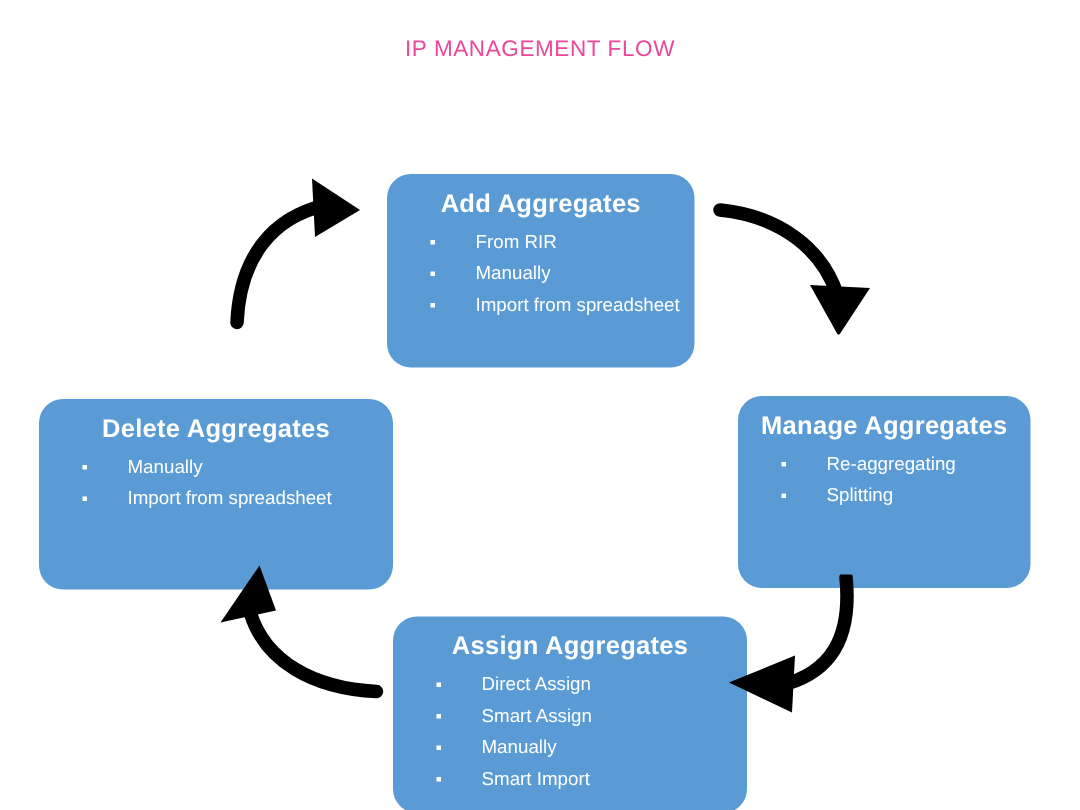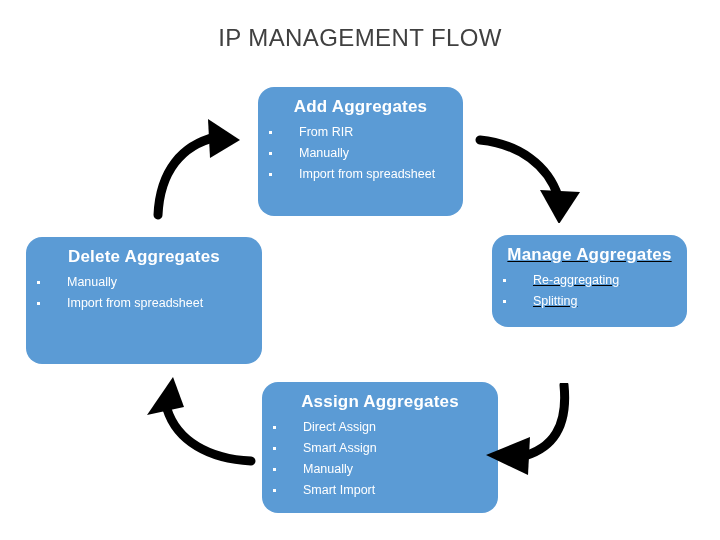--- a/index.html
+++ b/index.html
@@ -16,45 +16,46 @@
     height: 540px;
     background: #ffffff;
     overflow: hidden;
   }
   #diagram-title {
     position: absolute;
     left: 0;
     top: 24px;
     width: 720px;
     text-align: center;
-    font-size: 24px;
+    font-size: 15px;
     font-weight: 400;
-    color: #404040;
+    color: #ec4899;
     letter-spacing: 0.4px;
   }
   .node {
     position: absolute;
     background: #5B9BD5;
     border-radius: 16px;
     box-sizing: border-box;
     padding: 0;
+    margin-top: 29px;
   }
   .node-title {
     color: #ffffff;
     font-size: 17px;
     font-weight: bold;
     text-align: center;
     padding-top: 10px;
     padding-bottom: 5px;
     letter-spacing: 0.2px;
   }
   .node-list {
     list-style: none;
     margin: 0;
-    padding: 0 0 0 6px;
+    padding: 0 0 0 24px;
   }
   .node-list li {
     position: relative;
     color: #ffffff;
     font-size: 12.5px;
     line-height: 21px;
     padding-left: 35px;
     white-space: nowrap;
   }
   .node-list li .bullet {
@@ -62,21 +63,21 @@
     left: 5px;
     top: 9px;
     width: 3px;
     height: 3px;
     background: #ffffff;
   }
   .arrow {
     position: absolute;
   }
   #node-add     { left: 258px; top: 87px;  width: 205px; height: 129px; }
-  #node-manage  { left: 492px; top: 235px; width: 195px; height: 92px; text-decoration: underline; }
+  #node-manage  { left: 492px; top: 235px; width: 195px; height: 128px; }
   #node-assign  { left: 262px; top: 382px; width: 236px; height: 131px; }
   #node-delete  { left: 26px;  top: 237px; width: 236px; height: 127px; }
   #arrow-add-to-manage    { left: 468px; top: 118px; }
   #arrow-manage-to-assign { left: 458px; top: 383px; }
   #arrow-assign-to-delete { left: 133px; top: 373px; }
   #arrow-delete-to-add    { left: 138px; top: 113px; }
 </style>
 </head>
 <body>
 

